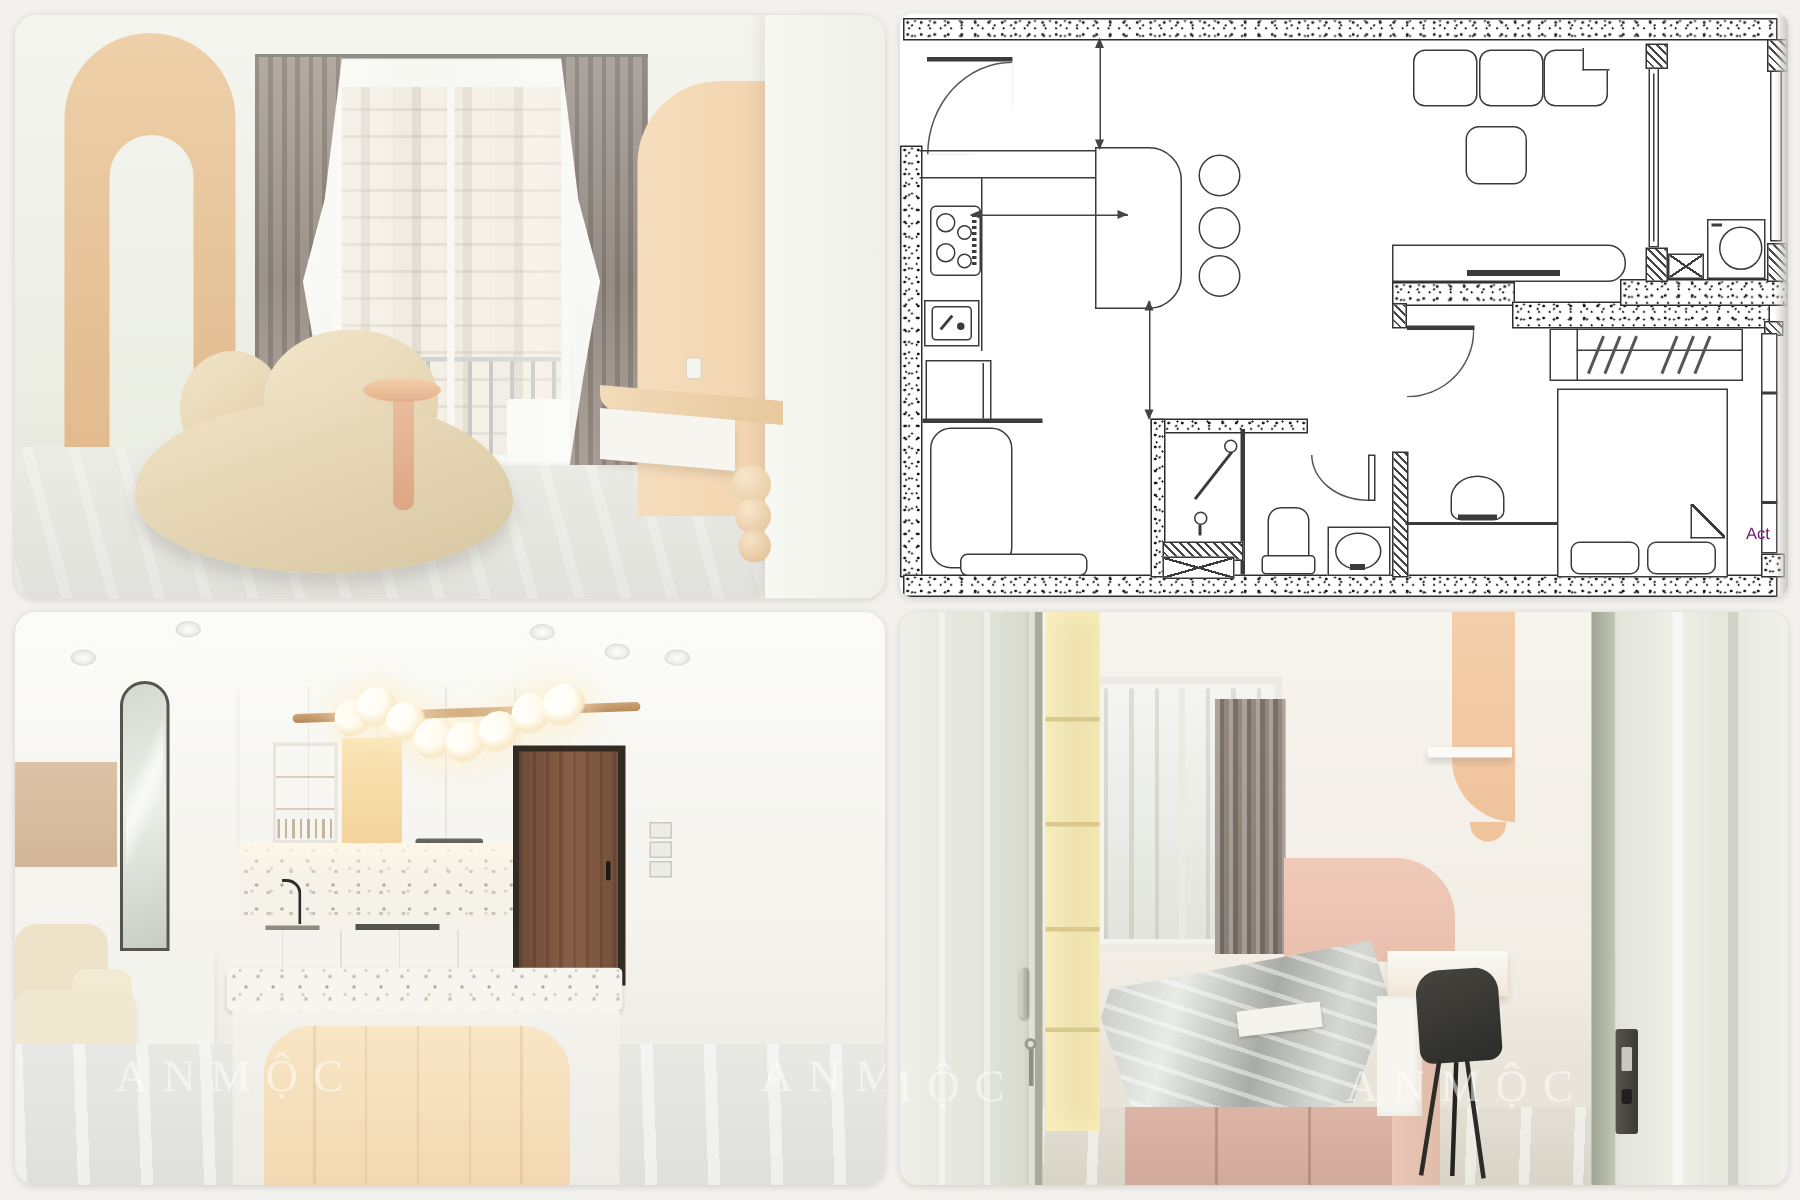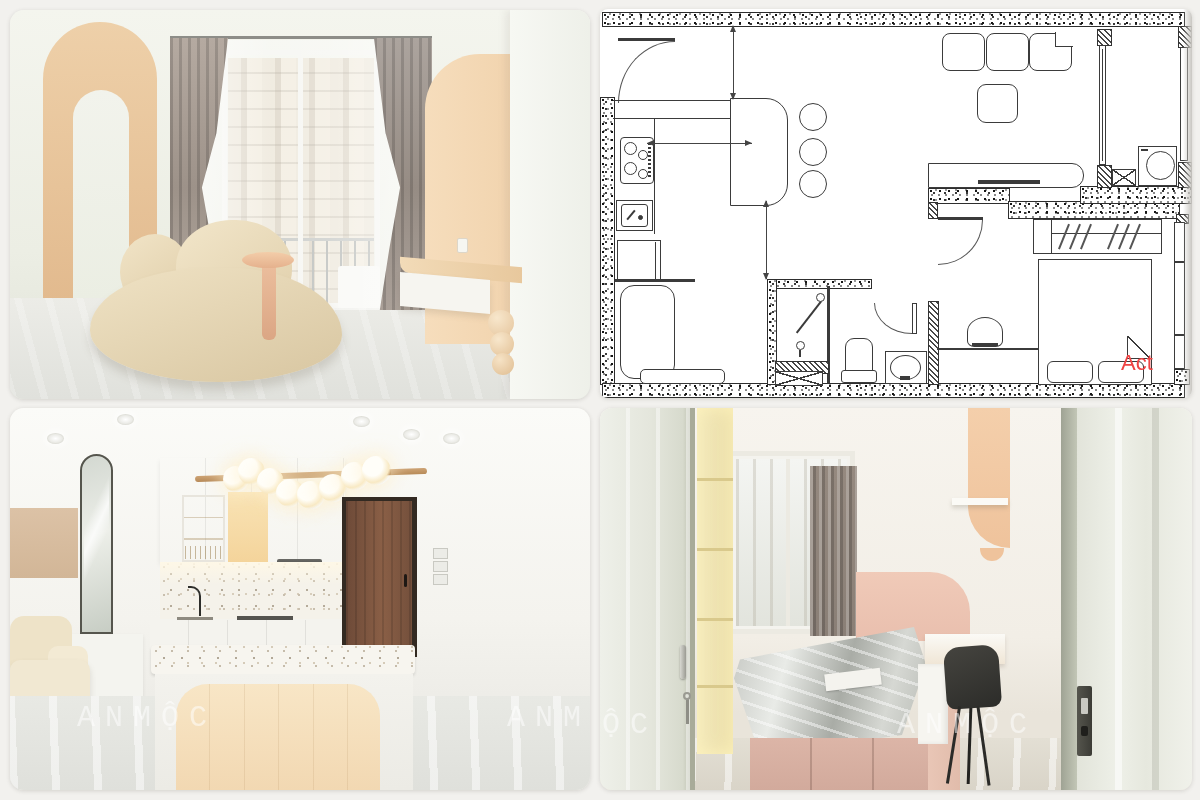--- a/index.html
+++ b/index.html
@@ -22,21 +22,21 @@
       linear-gradient(to bottom right,transparent 47%,#3b3b3b 47%,#3b3b3b 53%,transparent 53%)}
   .ln{position:absolute;background:#3b3b3b}
   .arcTL{position:absolute;border:1.1px solid #555;border-bottom:none;border-right:none;border-radius:100% 0 0 0;box-sizing:border-box}
   .arcBR{position:absolute;border:1.1px solid #555;border-top:none;border-left:none;border-radius:0 0 100% 0;box-sizing:border-box}
   .arcBL{position:absolute;border:1.1px solid #555;border-top:none;border-right:none;border-radius:0 0 0 100%;box-sizing:border-box}
   .tu{position:absolute;width:0;height:0;border-left:3px solid transparent;border-right:3px solid transparent;border-bottom:7px solid #444}
   .td{position:absolute;width:0;height:0;border-left:3px solid transparent;border-right:3px solid transparent;border-top:7px solid #444}
   .tl{position:absolute;width:0;height:0;border-top:3px solid transparent;border-bottom:3px solid transparent;border-right:7px solid #444}
   .tr{position:absolute;width:0;height:0;border-top:3px solid transparent;border-bottom:3px solid transparent;border-left:7px solid #444}
   .slash{position:absolute;width:1.6px;height:27px;background:#555;transform:rotate(22deg)}
-  .wm{position:absolute;font-family:Liberation Mono, monospace;font-weight:500;color:rgba(255,255,255,.52);
+  .wm{position:absolute;font-family:Liberation Serif, serif;font-weight:500;color:rgba(255,255,255,.52);
       letter-spacing:10px;font-size:30px;white-space:nowrap}
   .globe{position:absolute;border-radius:50%;
     background:radial-gradient(circle at 36% 34%,#fffef9 0 38%,#f8e9c4 62%,rgba(248,233,196,0) 75%);
     box-shadow:0 0 16px 5px rgba(255,241,205,.55)}
   .spot{position:absolute;width:15px;height:9px;border-radius:50%;background:radial-gradient(#fff,#e9e9e4 70%);
     box-shadow:0 0 8px 2px rgba(255,255,255,.8);border:1px solid #e0e0da}
 </style>
 </head>
 <body>
 
@@ -192,21 +192,21 @@
   <div class="box" style="left:580px;top:38px;width:8px;height:114px"></div>
   <div class="hatch" style="left:578px;top:153px;width:12px;height:24px"></div>
 
   <div class="hatch" style="left:576px;top:205px;width:11px;height:8px"></div>
   <div class="box" style="left:574px;top:213px;width:11px;height:147px"></div>
   <div class="ln" style="left:574px;top:252px;width:11px;height:1.5px"></div>
   <div class="ln" style="left:574px;top:325px;width:11px;height:1.5px"></div>
   <div class="stip" style="left:574px;top:360px;width:14px;height:14px"></div>
 
   <div class="a" style="left:583px;top:0;width:9px;height:389px;background:linear-gradient(90deg,rgba(201,199,194,0),#c9c7c2)"></div>
-  <div class="a" style="left:521px;top:341px;font-size:22px;color:#ef4444">Act</div>
+  <div class="a" style="left:564px;top:341px;font-size:11px;color:#701a75">Act</div>
 </div>
 
 <div class="panel" style="left:10px;top:408px;width:580px;height:382px;border-radius:14px;background:linear-gradient(180deg,#fbfbf8 0%,#f4f3ee 55%,#eeede8 75%)">
 
   <div class="spot" style="left:37px;top:25px"></div>
   <div class="spot" style="left:107px;top:6px"></div>
   <div class="spot" style="left:343px;top:8px"></div>
   <div class="spot" style="left:393px;top:21px"></div>
   <div class="spot" style="left:433px;top:25px"></div>
 

